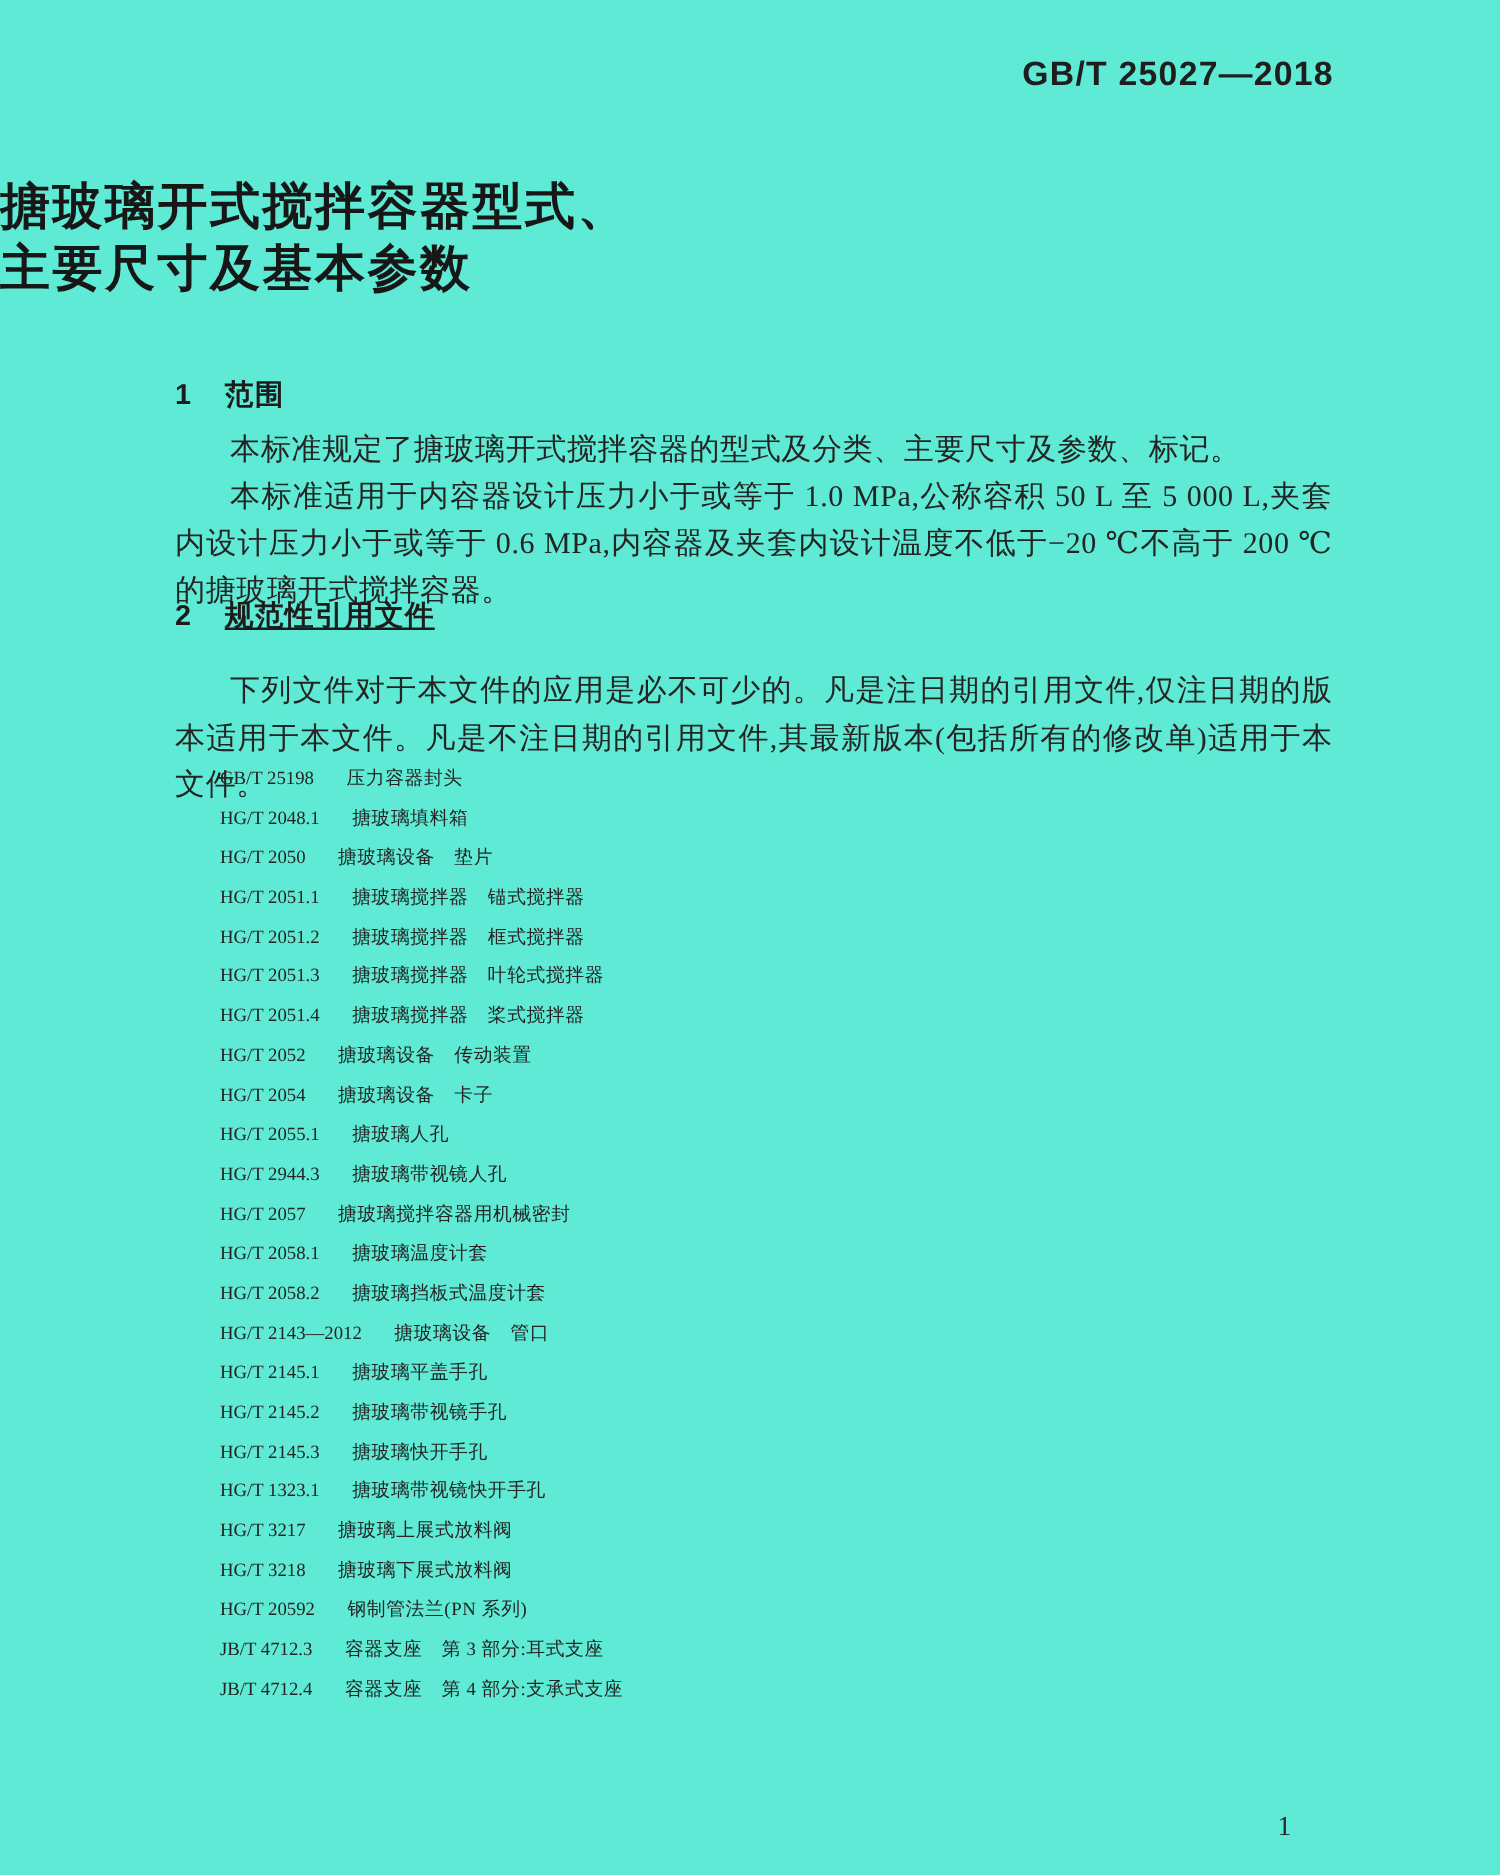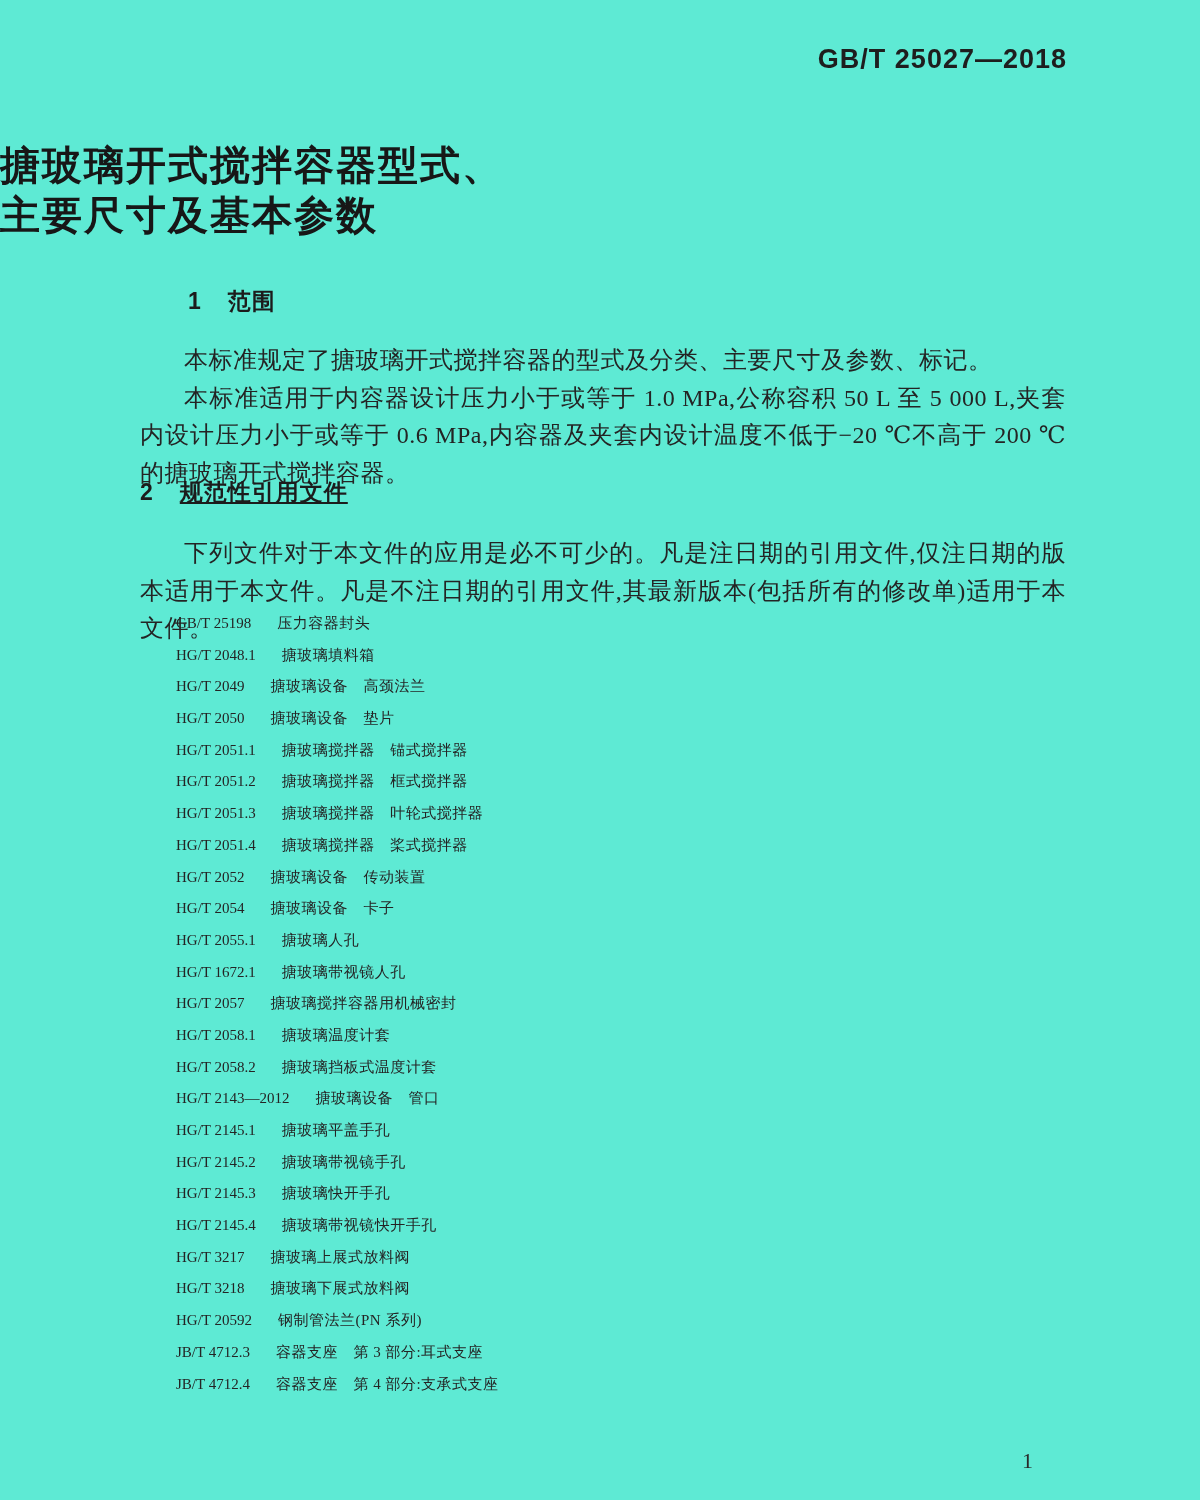--- a/index.html
+++ b/index.html
@@ -29,21 +29,21 @@
     font-weight:bold; font-size:40px; line-height:50px;
     color:#171717; letter-spacing:2px;
   }
   .sec-heading {
     position:absolute; left:140px;
     font-family:"Liberation Sans","DejaVu Sans",sans-serif;
     font-weight:bold; font-size:23px; color:#1c1c1c;
     letter-spacing:1px;
   }
   .sec-heading .sec-num { display:inline-block; margin-right:26px; }
-  .sec1-heading { top:286px;margin-left:48px; }
+  .sec1-heading { top:300px; }
   .sec2-heading { top:477px;text-decoration:underline; }
   .para-block {
     position:absolute; left:140px; width:926px;
     font-size:24px; line-height:37.5px;
     text-align:justify; color:#242424;
     letter-spacing:0.5px;
   }
   .para-block p { text-indent:44px; }
   .sec1-paras { top:342px; }
   .sec2-paras { top:535px; }
@@ -86,38 +86,37 @@
     <span class="sec-num">2</span><span>规范性引用文件</span>
   </div>
 
   <div class="para-block sec2-paras">
     <p>下列文件对于本文件的应用是必不可少的。凡是注日期的引用文件,仅注日期的版本适用于本文件。凡是不注日期的引用文件,其最新版本(包括所有的修改单)适用于本文件。</p>
   </div>
 
   <div class="ref-list">
       <div class="ref-item"><span class="ref-code">GB/T 25198</span><span class="ref-title">压力容器封头</span></div>
       <div class="ref-item"><span class="ref-code">HG/T 2048.1</span><span class="ref-title">搪玻璃填料箱</span></div>
-      <div class="ref-item"><span class="ref-code">HG/T 2049</span><span class="ref-title">搪玻璃设备　高颈法兰</span></div>
       <div class="ref-item"><span class="ref-code">HG/T 2050</span><span class="ref-title">搪玻璃设备　垫片</span></div>
       <div class="ref-item"><span class="ref-code">HG/T 2051.1</span><span class="ref-title">搪玻璃搅拌器　锚式搅拌器</span></div>
       <div class="ref-item"><span class="ref-code">HG/T 2051.2</span><span class="ref-title">搪玻璃搅拌器　框式搅拌器</span></div>
       <div class="ref-item"><span class="ref-code">HG/T 2051.3</span><span class="ref-title">搪玻璃搅拌器　叶轮式搅拌器</span></div>
       <div class="ref-item"><span class="ref-code">HG/T 2051.4</span><span class="ref-title">搪玻璃搅拌器　桨式搅拌器</span></div>
       <div class="ref-item"><span class="ref-code">HG/T 2052</span><span class="ref-title">搪玻璃设备　传动装置</span></div>
       <div class="ref-item"><span class="ref-code">HG/T 2054</span><span class="ref-title">搪玻璃设备　卡子</span></div>
       <div class="ref-item"><span class="ref-code">HG/T 2055.1</span><span class="ref-title">搪玻璃人孔</span></div>
-      <div class="ref-item"><span class="ref-code">HG/T 1672.1</span><span class="ref-title">搪玻璃带视镜人孔</span></div>
+      <div class="ref-item"><span class="ref-code">HG/T 2944.3</span><span class="ref-title">搪玻璃带视镜人孔</span></div>
       <div class="ref-item"><span class="ref-code">HG/T 2057</span><span class="ref-title">搪玻璃搅拌容器用机械密封</span></div>
       <div class="ref-item"><span class="ref-code">HG/T 2058.1</span><span class="ref-title">搪玻璃温度计套</span></div>
       <div class="ref-item"><span class="ref-code">HG/T 2058.2</span><span class="ref-title">搪玻璃挡板式温度计套</span></div>
       <div class="ref-item"><span class="ref-code">HG/T 2143—2012</span><span class="ref-title">搪玻璃设备　管口</span></div>
       <div class="ref-item"><span class="ref-code">HG/T 2145.1</span><span class="ref-title">搪玻璃平盖手孔</span></div>
       <div class="ref-item"><span class="ref-code">HG/T 2145.2</span><span class="ref-title">搪玻璃带视镜手孔</span></div>
       <div class="ref-item"><span class="ref-code">HG/T 2145.3</span><span class="ref-title">搪玻璃快开手孔</span></div>
-      <div class="ref-item"><span class="ref-code">HG/T 2145.4</span><span class="ref-title">搪玻璃带视镜快开手孔</span></div>
+      <div class="ref-item"><span class="ref-code">HG/T 1323.1</span><span class="ref-title">搪玻璃带视镜快开手孔</span></div>
       <div class="ref-item"><span class="ref-code">HG/T 3217</span><span class="ref-title">搪玻璃上展式放料阀</span></div>
       <div class="ref-item"><span class="ref-code">HG/T 3218</span><span class="ref-title">搪玻璃下展式放料阀</span></div>
       <div class="ref-item"><span class="ref-code">HG/T 20592</span><span class="ref-title">钢制管法兰(PN 系列)</span></div>
       <div class="ref-item"><span class="ref-code">JB/T 4712.3</span><span class="ref-title">容器支座　第 3 部分:耳式支座</span></div>
       <div class="ref-item"><span class="ref-code">JB/T 4712.4</span><span class="ref-title">容器支座　第 4 部分:支承式支座</span></div>
     </div>
 
   <div class="page-number">1</div>
 
 </div>

